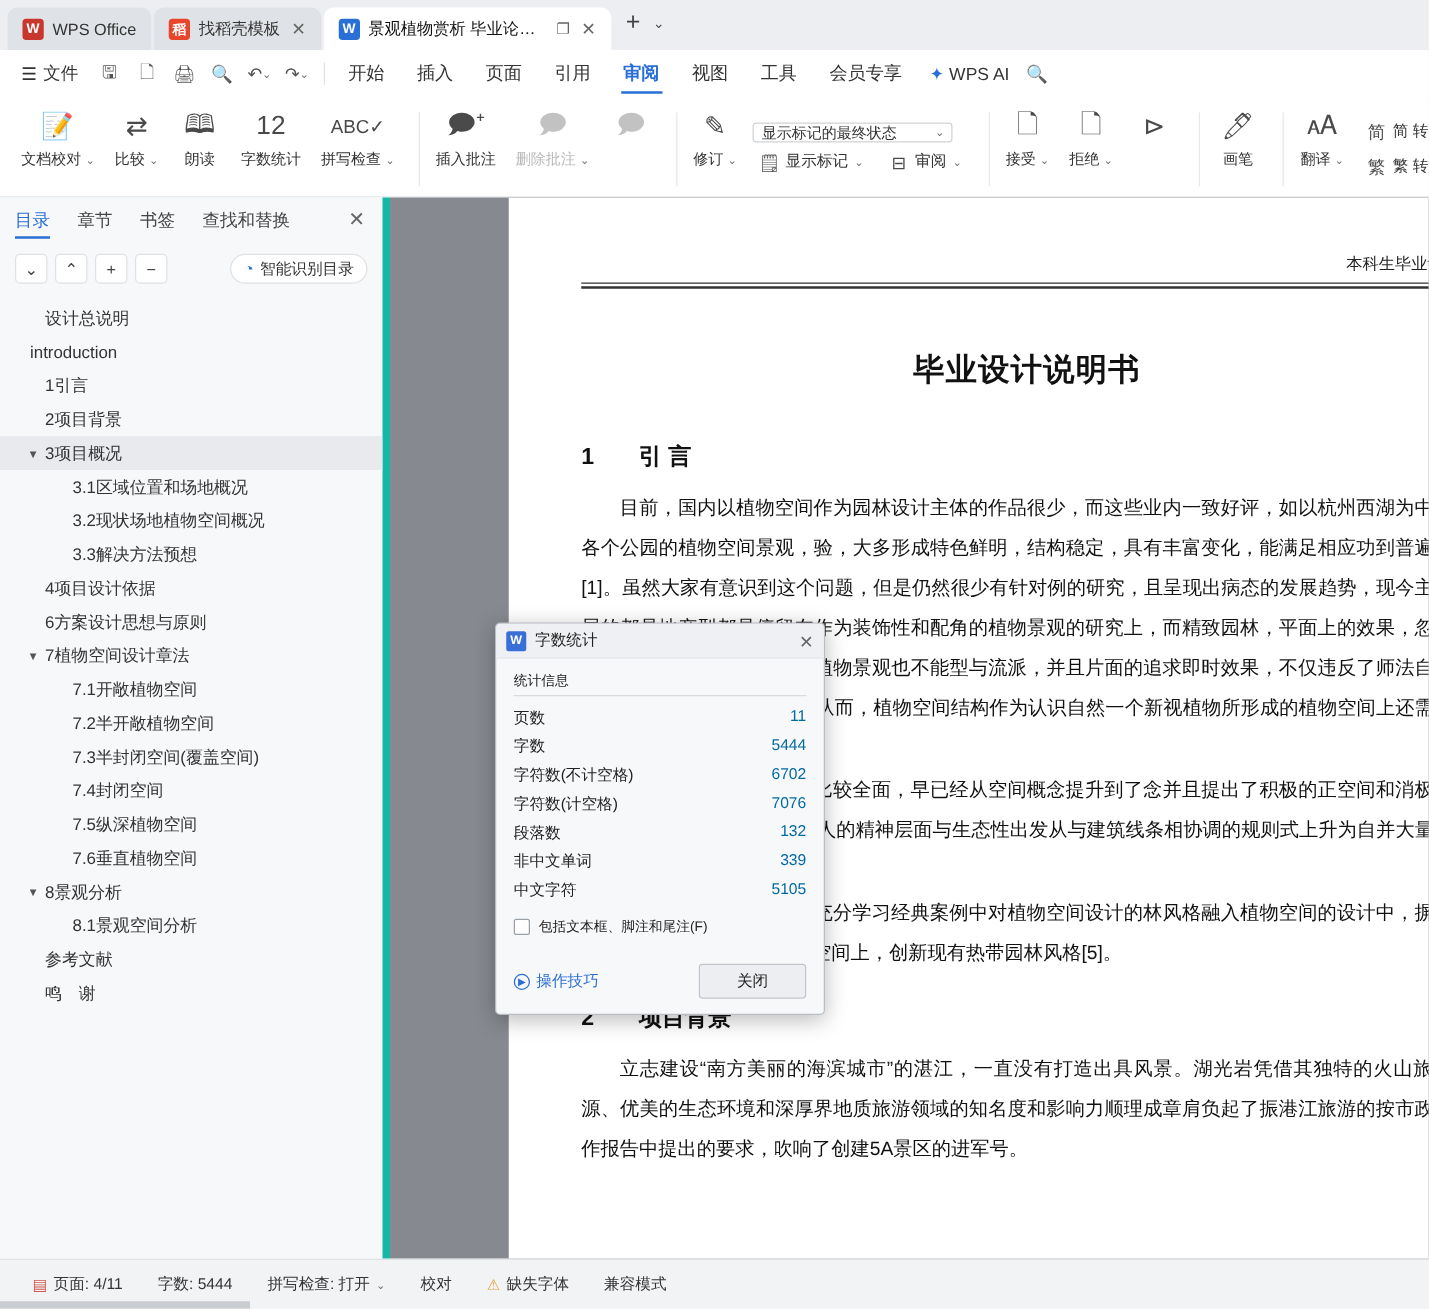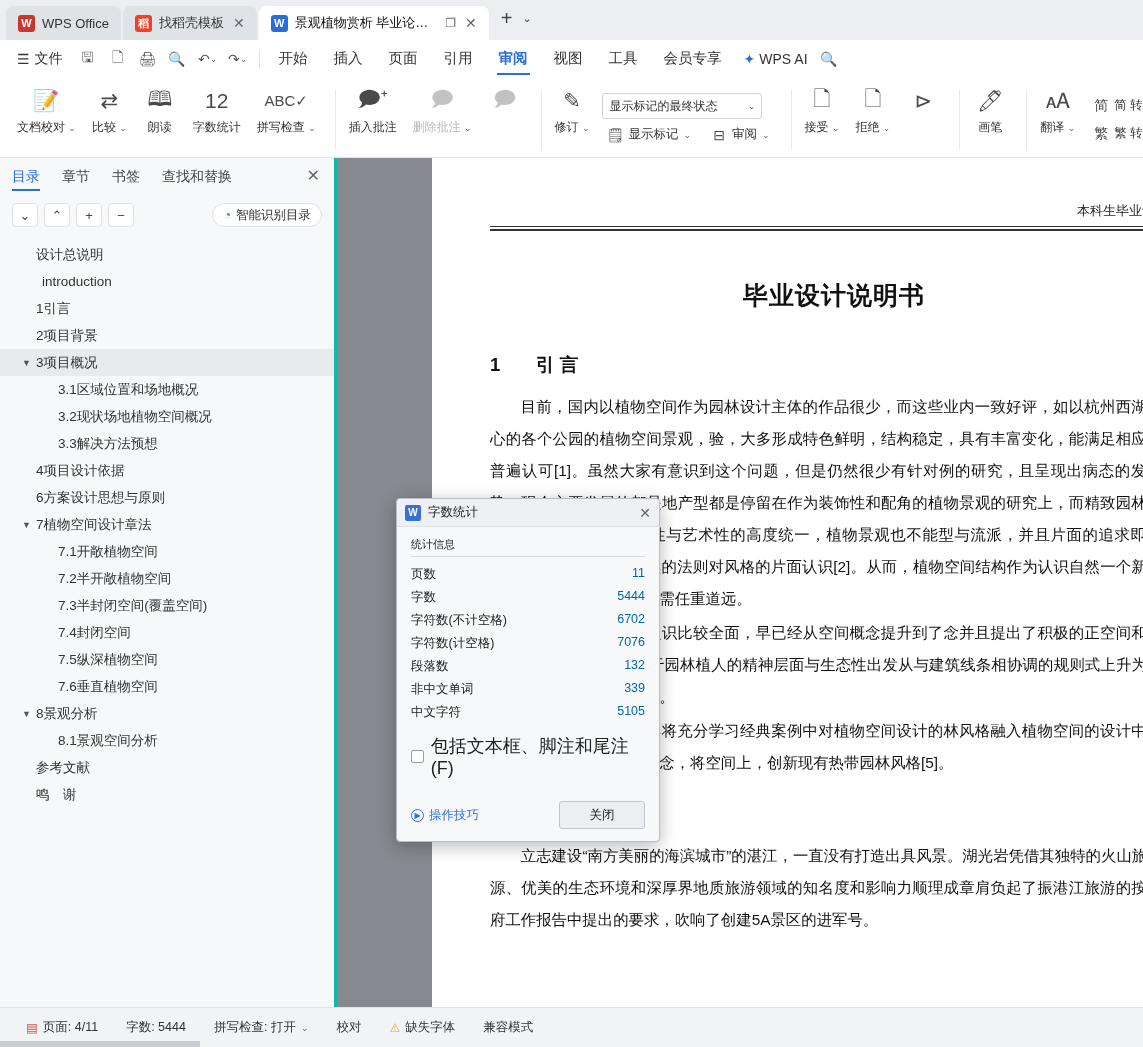--- a/index.html
+++ b/index.html
@@ -68,32 +68,32 @@
     padding: 4px 7px 0; min-width: 48px; font-size: 12px; color: #333; gap: 3px;
   }
   .rbtn .ico { height: 30px; display: flex; align-items: center; justify-content: center; font-size: 21px; color: #4a4a4a; }
   .rbtn .lbl { font-size: 12px; white-space: nowrap; }
   .rbtn.dis { color: #b9b9b9; }
   .rbtn.dis .ico { color: #c2c2c2; }
   .rstack { display: flex; flex-direction: column; justify-content: center; gap: 4px; padding: 0 4px; }
   .rsmall { display: flex; align-items: center; gap: 5px; font-size: 12.5px; color: #333; padding: 3px 5px; white-space: nowrap; }
   .rsmall .ico { font-size: 14px; color: #4a4a4a; display:inline-flex; width:16px; justify-content:center;}
   .rselect {
-    width: 160px; height: 26px; border: 1px solid #d0d3d7; border-radius: 3px;
+    width: 160px; height: 16px; border: 1px solid #d0d3d7; border-radius: 3px;
     background: #fff; font-size: 12px; color: #333; display: flex; align-items: center;
     padding: 0 6px; justify-content: space-between;
   }
   .caret { font-size: 9px; color: #666; }
 
   
   .workarea { position: absolute; top: 158px; left: 0; right: 0; bottom: 40px; display: flex; }
 
   
   .navpane {
-    width: 337px; background: #f7f8fa; border-right: 3px solid #14b8a6;
+    width: 312px; background: #f7f8fa; border-right: 6px solid #14b8a6;
     display: flex; flex-direction: column;
   }
   .nav-tabs { display: flex; align-items: center; padding: 10px 12px 8px; gap: 22px; position: relative; }
   .nav-tab { font-size: 14px; color: #444; position: relative; padding-bottom: 5px; }
   .nav-tab.active { color: #2a6fd6; }
   .nav-tab.active::after {
     content: ""; position: absolute; left: 0; right: 0; bottom: 0; height: 2px; background: #2a6fd6;
   }
   .nav-close { position: absolute; right: 14px; top: 8px; font-size: 16px; color: #666; }
   .nav-toolbar { display: flex; align-items: center; padding: 4px 12px 10px; gap: 6px; }
@@ -150,21 +150,21 @@
     width: 16px; height: 16px; background: #3a6fd8; color: #fff; font-size: 10px;
     border-radius: 2px; display: flex; align-items: center; justify-content: center; font-weight: bold;
   }
   .dlg-title .t { flex: 1; font-size: 12.5px; color: #222; }
   .dlg-title .x { font-size: 14px; color: #666; }
   .dlg-body { padding: 10px 14px 12px; }
   .dlg-sec { font-size: 11px; color: #222; margin-bottom: 4px; }
   .dlg-rule { height: 1px; background: #d7dade; margin: 2px 0 6px; }
   .stat-row { display: flex; justify-content: space-between; font-size: 12.5px; padding: 3px 0; color: #222; }
   .stat-row .v { color: #0369a1; }
-  .chk-row { display: flex; align-items: center; gap: 7px; margin-top: 10px; font-size: 18px; }
+  .chk-row { display: flex; align-items: center; gap: 7px; margin-top: 10px; font-size: 11px; }
   .chk {
     width: 13px; height: 13px; border: 1px solid #9aa0a8; background: #fff; border-radius: 2px;
   }
   .dlg-foot { display: flex; align-items: center; padding: 10px 14px 12px; }
   .tip { display: flex; align-items: center; gap: 5px; color: #2a6fd6; font-size: 12.5px; }
   .tip .circ {
     width: 13px; height: 13px; border: 1px solid #2a6fd6; border-radius: 50%;
     display: flex; align-items: center; justify-content: center; font-size: 8px;
   }
   .btn-close {
@@ -365,21 +365,21 @@
         <div class="nav-smart">
           <span style="color:#2a6fd6;">◔</span>
           <span>智能识别目录</span>
         </div>
       </div>
       <div class="toc">
         <div class="toc-item">
             <span class="txt" style="margin-left:18px">设计总说明</span>
           </div>
         <div class="toc-item">
-            <span class="txt" style="margin-left:24px">introduction</span>
+            <span class="txt" style="margin-left:6px">introduction</span>
           </div>
         <div class="toc-item">
             <span class="txt" style="margin-left:18px">1引言</span>
           </div>
         <div class="toc-item">
             <span class="txt" style="margin-left:18px">2项目背景</span>
           </div>
         <div class="toc-item sel">
             <span class="tri">▼</span>
             <span class="txt" style="margin-left:18px">3项目概况</span>

